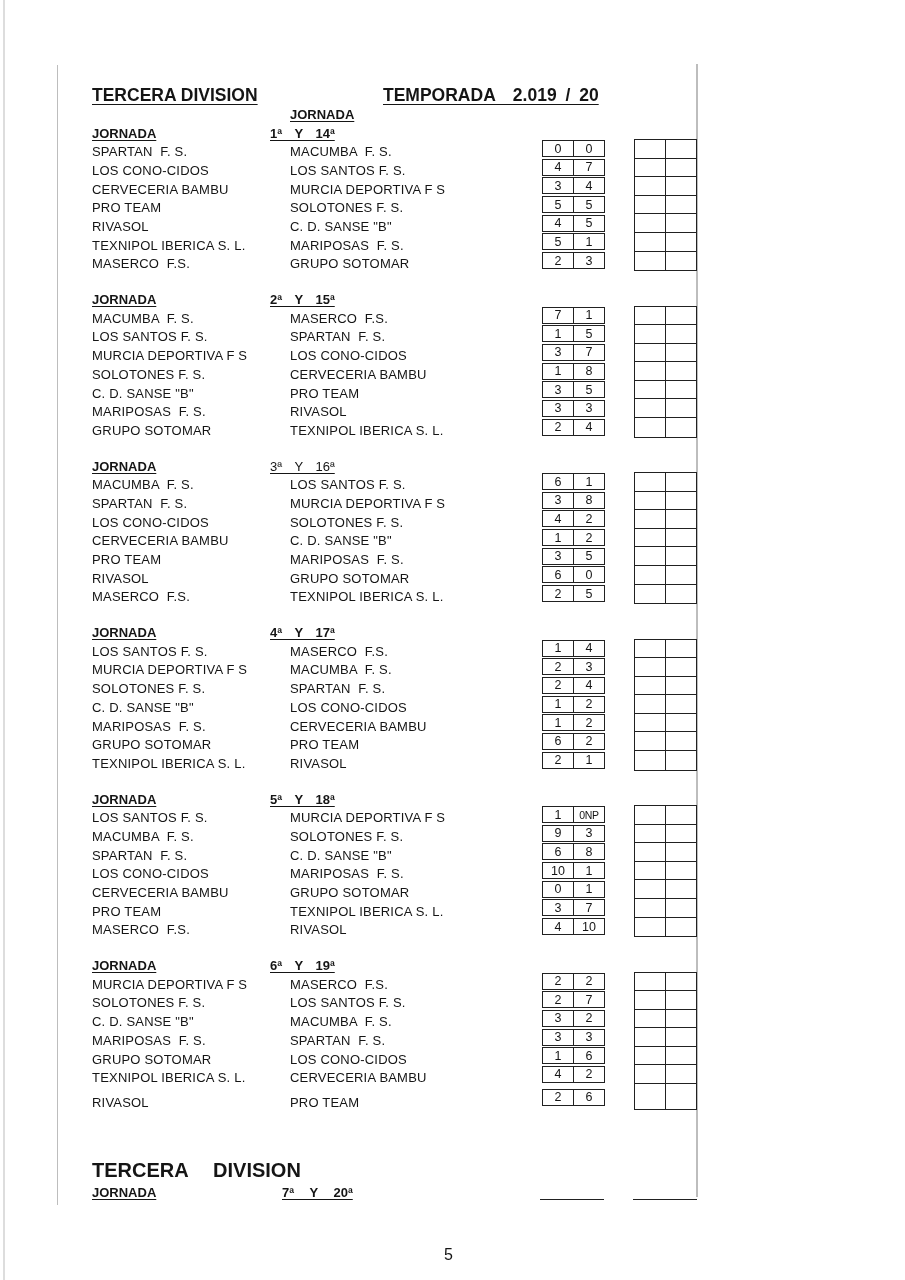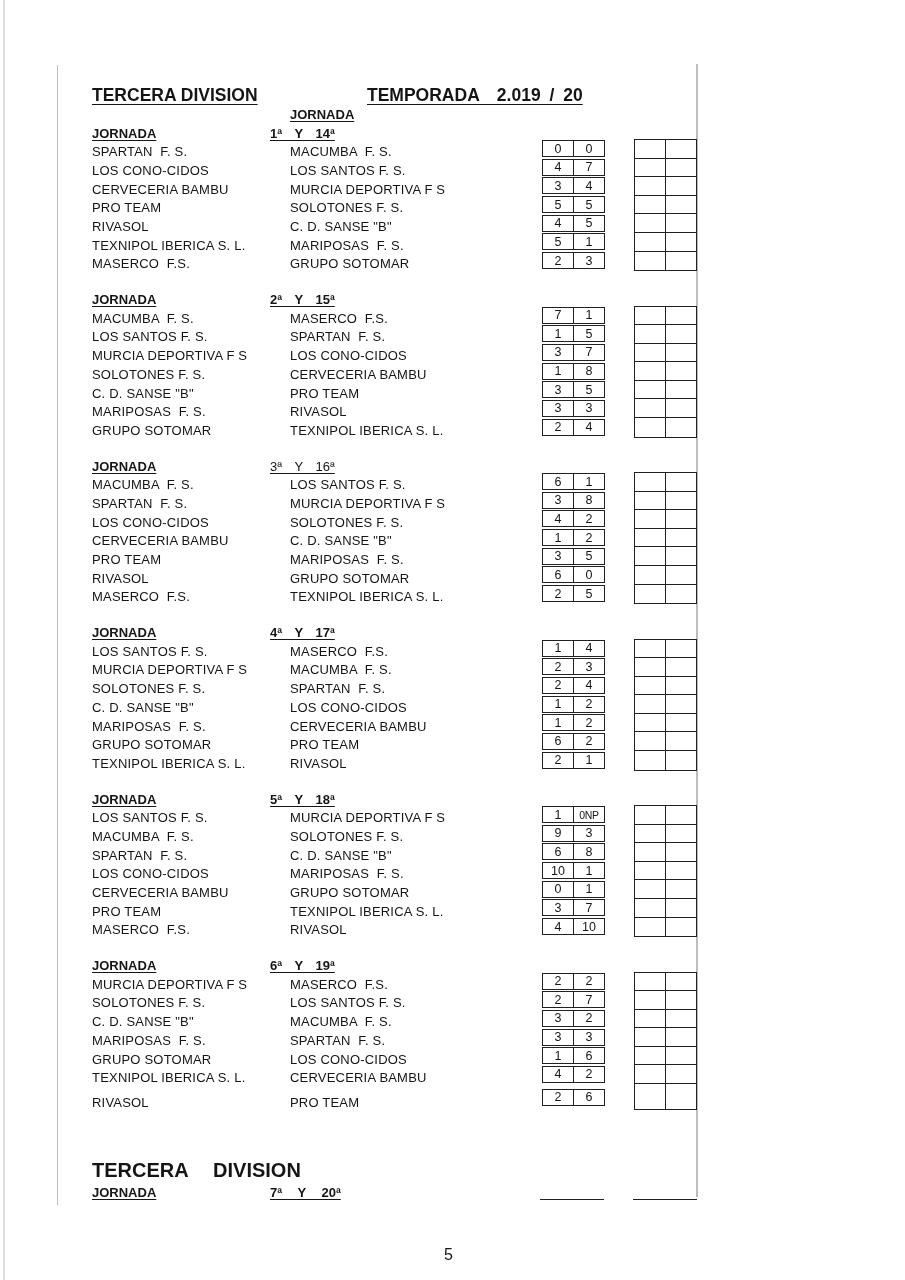--- a/index.html
+++ b/index.html
@@ -42,21 +42,21 @@
 </head>
 <body>
 
 <div class="page">
 
   <div class="edge"></div>
   <div class="vline" style="left:56.5px;top:65px;height:1140px;"></div>
   <div class="vline" style="left:696px;top:64px;height:1133px;"></div>
 
   <div class="abs title" style="left:92px;top:85px;">TERCERA DIVISION</div>
-  <div class="abs title title-right" style="left:367px;top:85px;">TEMPORADA  2.019 / 20</div>
+  <div class="abs title title-right" style="left:383px;top:85px;">TEMPORADA  2.019 / 20</div>
   <div class="abs jorn-top" style="left:290px;top:106.5px;">JORNADA</div>
 
   <div id="sections">
       <div class="section" style="top: 124.5px;">
         <div class="sec-jornada">JORNADA</div>
         <div class="sec-label">1ª Y 14ª</div>
         <div class="team home" style="top: 18.7px;">SPARTAN  F. S.</div>
         <div class="team away" style="top: 18.7px;">MACUMBA  F. S.</div>
         <div class="team home" style="top: 37.4px;">LOS CONO-CIDOS</div>
         <div class="team away" style="top: 37.4px;">LOS SANTOS F. S.</div>
@@ -518,18 +518,18 @@
           <div class="eg-row last" style="height: 24.6px;">
             <div class="eg-cell first"></div>
             <div class="eg-cell"></div>
           </div>
         </div>
       </div>
     </div>
 
   <div class="abs footer-heading" style="left:92px;top:1159px;">TERCERA  DIVISION</div>
   <div class="abs footer-jornada" style="left:92px;top:1184.5px;">JORNADA</div>
-  <div class="abs footer-label" style="left:270px;top:1184.5px;">7ª Y 20ª</div>
+  <div class="abs footer-label" style="left:282px;top:1184.5px;">7ª Y 20ª</div>
   <div class="uline-seg" style="left:540px;top:1198.5px;width:64px;"></div>
   <div class="uline-seg" style="left:633px;top:1198.5px;width:64px;"></div>
 
   <div class="abs pagenum" style="left:444px;top:1246px;">5</div>
 </div>
 
 </body></html>

